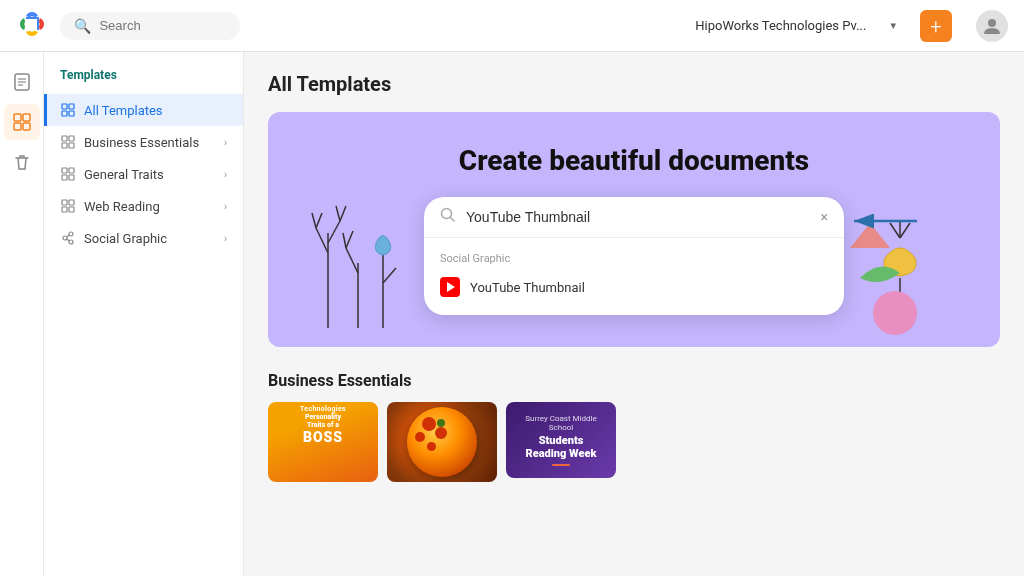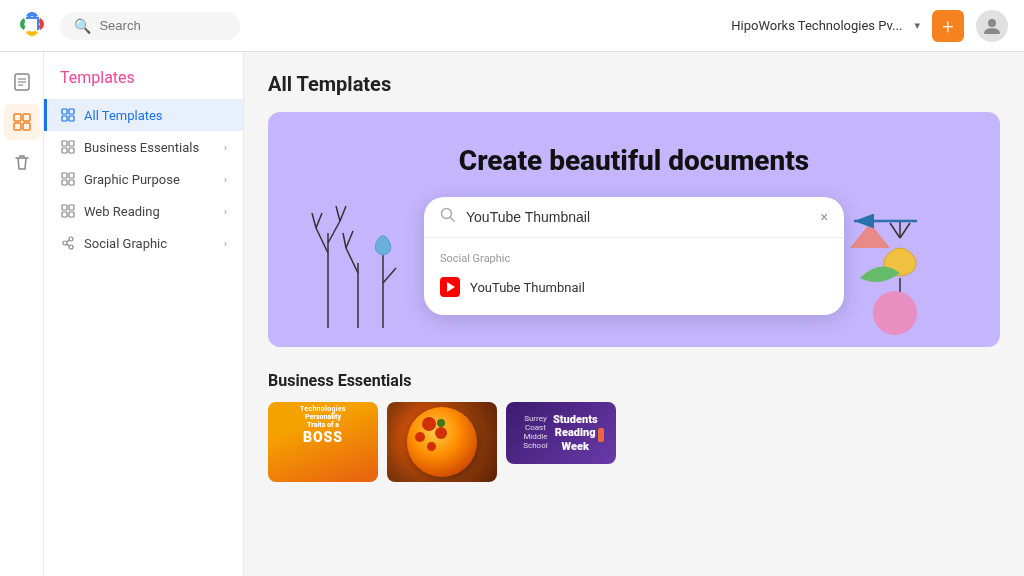--- a/index.html
+++ b/index.html
@@ -36,21 +36,21 @@
       background: transparent;
       outline: none;
       font-size: 13px;
       color: #666;
       width: 120px;
     }
     .topbar-right {
       margin-left: auto;
       display: flex;
       align-items: center;
-      gap: 12px;
+      gap: 24px;
     }
     .company-name {
       font-size: 13px;
       color: #333;
     }
     .dropdown-arrow {
       font-size: 11px;
       color: #666;
     }
     .add-btn {
@@ -117,23 +117,23 @@
     
     .sidebar {
       width: 200px;
       background: #fff;
       border-right: 1px solid #e8e8e8;
       padding: 16px 0;
       flex-shrink: 0;
       overflow-y: auto;
     }
     .sidebar-title {
-      font-size: 16px;
-      font-weight: 400;
-      color: #ec4899;
+      font-size: 12px;
+      font-weight: 700;
+      color: #0f766e;
       padding: 0 16px 12px 16px;
     }
     .sidebar-item {
       display: flex;
       align-items: center;
       padding: 8px 16px;
       cursor: pointer;
       font-size: 13px;
       color: #444;
       gap: 8px;
@@ -414,21 +414,21 @@
 
     <div class="sidebar-item">
       <span class="sidebar-icon">
         <svg width="14" height="14" viewBox="0 0 14 14" fill="none">
           <rect x="1" y="1" width="5" height="5" rx="0.5" stroke="#888" stroke-width="1.2" fill="none"></rect>
           <rect x="8" y="1" width="5" height="5" rx="0.5" stroke="#888" stroke-width="1.2" fill="none"></rect>
           <rect x="1" y="8" width="5" height="5" rx="0.5" stroke="#888" stroke-width="1.2" fill="none"></rect>
           <rect x="8" y="8" width="5" height="5" rx="0.5" stroke="#888" stroke-width="1.2" fill="none"></rect>
         </svg>
       </span>
-      <span>Graphic Purpose</span>
+      <span>General Traits</span>
       <span class="chevron">›</span>
     </div>
 
     <div class="sidebar-item">
       <span class="sidebar-icon">
         <svg width="14" height="14" viewBox="0 0 14 14" fill="none">
           <rect x="1" y="1" width="5" height="5" rx="0.5" stroke="#888" stroke-width="1.2" fill="none"></rect>
           <rect x="8" y="1" width="5" height="5" rx="0.5" stroke="#888" stroke-width="1.2" fill="none"></rect>
           <rect x="1" y="8" width="5" height="5" rx="0.5" stroke="#888" stroke-width="1.2" fill="none"></rect>
           <rect x="8" y="8" width="5" height="5" rx="0.5" stroke="#888" stroke-width="1.2" fill="none"></rect>
@@ -556,21 +556,21 @@
 
               <div style="position:absolute;top:10px;left:15px;width:14px;height:14px;background:#cc2200;border-radius:50%;opacity:0.9;"></div>
               <div style="position:absolute;top:25px;left:8px;width:10px;height:10px;background:#cc2200;border-radius:50%;opacity:0.9;"></div>
               <div style="position:absolute;top:20px;left:28px;width:12px;height:12px;background:#cc2200;border-radius:50%;opacity:0.9;"></div>
               <div style="position:absolute;top:35px;left:20px;width:9px;height:9px;background:#cc2200;border-radius:50%;opacity:0.9;"></div>
               <div style="position:absolute;top:12px;left:30px;width:8px;height:8px;background:#116611;border-radius:50%;opacity:0.8;"></div>
             </div>
           </div>
         </div>
 
-        <div class="template-card template-card-3" style="width:110px;height:62px;border-radius:8px;overflow:hidden;background:linear-gradient(135deg,#3d1a6e,#6a3aaa);display:flex;flex-direction:row;align-items:center;justify-content:center;padding:12px;">
+        <div class="template-card template-card-3" style="width:110px;height:76px;border-radius:8px;overflow:hidden;background:linear-gradient(135deg,#3d1a6e,#6a3aaa);display:flex;flex-direction:column;align-items:center;justify-content:center;padding:12px;">
           <div style="color:#fff;font-size:8px;text-align:center;margin-bottom:2px;opacity:0.8;">Surrey Coast Middle School</div>
           <div style="color:#fff;font-size:11px;font-weight:900;text-align:center;line-height:1.2;">Students<br>Reading Week</div>
           <div style="margin-top:4px;width:18px;height:14px;background:#ff6b35;border-radius:2px;opacity:0.9;"></div>
         </div>
 
       </div>
     </div>
 
   </div>
 </div>

